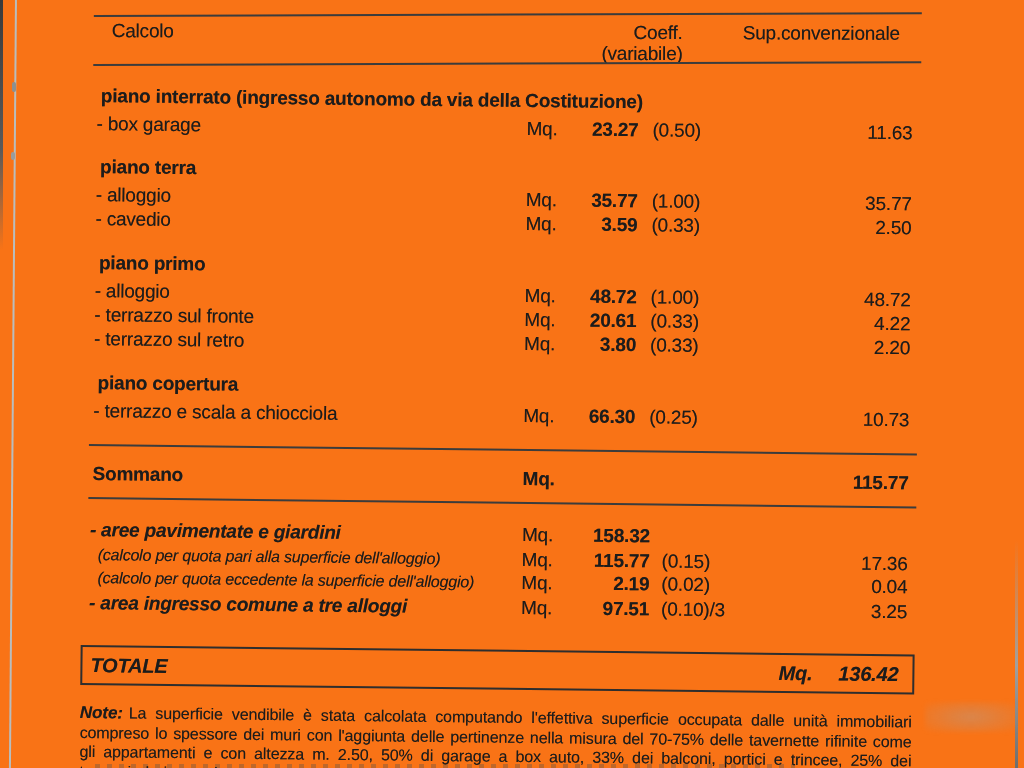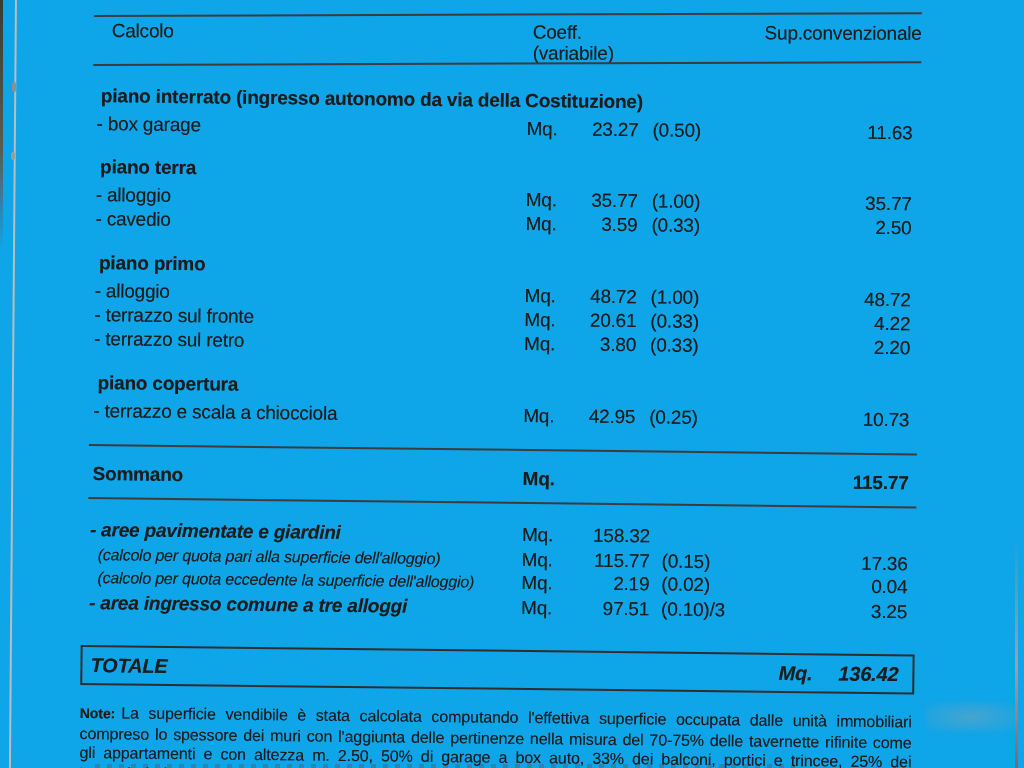--- a/index.html
+++ b/index.html
@@ -4,21 +4,21 @@
 <style>
   html, body {
     margin: 0; padding: 0;
     width: 1024px; height: 768px;
     overflow: hidden;
     background: #ffffff;
     font-family: "Liberation Sans", sans-serif;
   }
   .page {
     position: absolute; inset: 0;
-    background: #0ea5e9;
+    background: #f97316;
   }
   
   .edge-dark {
     position: absolute; left: 0; top: 0; width: 3px; height: 250px;
     background: linear-gradient(#3a3a3a, #5a5a5a 60%, rgba(90,90,90,0));
   }
   .fold-line {
     position: absolute; left: 15px; top: -4px; width: 2px; height: 780px;
     background: #b9bdbd;
     transform: rotate(0.45deg); transform-origin: top left;
@@ -61,35 +61,35 @@
   .rule-2 { top: 64px; transform: rotate(-0.85deg); transform-origin: 0 0; }
   .rule-3 { top: 444px; }
   .rule-4 { top: 497px; }
   .header-text {
     position: absolute; top: 20px; left: 0; right: 0;
     display: grid; grid-template-columns: 445px 150px 1fr;
     transform: rotate(-0.45deg); transform-origin: 0 0;
     line-height: 21px;
   }
   .header-text .hc1 { padding-left: 24px; }
-  .header-text .hc2 { text-align: left; }
-  .header-text .hc3 { text-align: right; padding-left: 60px; }
+  .header-text .hc2 { text-align: right; }
+  .header-text .hc3 { text-align: left; padding-left: 60px; }
   .section { position: absolute; left: 0; right: 0; }
   .sec-1 { top: 84px; }
   .sec-2 { top: 155px; }
   .sec-3 { top: 251px; }
   .sec-4 { top: 371px; }
   .sec-title { font-weight: bold; padding-left: 14px; line-height: 24px; margin-bottom: 4px; }
   .row {
     display: grid;
     grid-template-columns: 440px 46px 66px 14px 96px 1fr;
     line-height: 24px;
   }
   .row .lbl  { padding-left: 10px; }
-  .row .num  { text-align: right; }
+  .row .num  { text-align: right; font-weight: bold; }
   .row .res  { text-align: right; padding-right: 8px; }
   .sommano-row {
     position: absolute; top: 461px; left: 0; right: 0;
     font-weight: bold; line-height: 26px;
   }
   .extras { position: absolute; top: 516px; left: 0; right: 0; }
   .extras .row { grid-template-columns: 440px 46px 82px 12px 110px 1fr; }
   .r-bi { line-height: 27px; }
   .r-it { line-height: 23px; }
   .lbl-bi { font-weight: bold; font-style: italic; padding-left: 8px; }
@@ -100,21 +100,21 @@
     display: flex; justify-content: space-between; align-items: center;
     font-weight: bold; font-style: italic; font-size: 20px;
     padding: 0 14px 0 8px;
   }
   .totale-box .t-val span { margin-left: 26px; }
   .note {
     position: absolute; top: 687px; left: 0; right: 2px;
     font-size: 16px; line-height: 19.5px;
     text-align: justify; word-spacing: 1.5px; letter-spacing: -0.1px;
   }
-  .note b { font-size: 14px; margin-right: 6px; }
+  .note b { font-size: 17px; margin-right: 6px; font-style: italic; }
 </style>
 </head>
 <body>
 
 <div class="page">
 
   <div class="edge-dark"></div>
   <div class="fold-line"></div>
   <div class="fold-spot-1"></div>
   <div class="fold-spot-2"></div>
@@ -195,21 +195,21 @@
         <span>(0.33)</span>
         <span class="res">2.20</span>
       </div>
     </div>
 
     <div class="section sec-4">
       <div class="sec-title">piano copertura</div>
       <div class="row">
         <span class="lbl">- terrazzo e scala a chiocciola</span>
         <span>Mq.</span>
-        <span class="num">42.95</span>
+        <span class="num">66.30</span>
         <span></span>
         <span>(0.25)</span>
         <span class="res">10.73</span>
       </div>
     </div>
 
     <div class="rule rule-3"></div>
 
     <div class="sommano-row row">
       <span class="lbl">Sommano</span>

